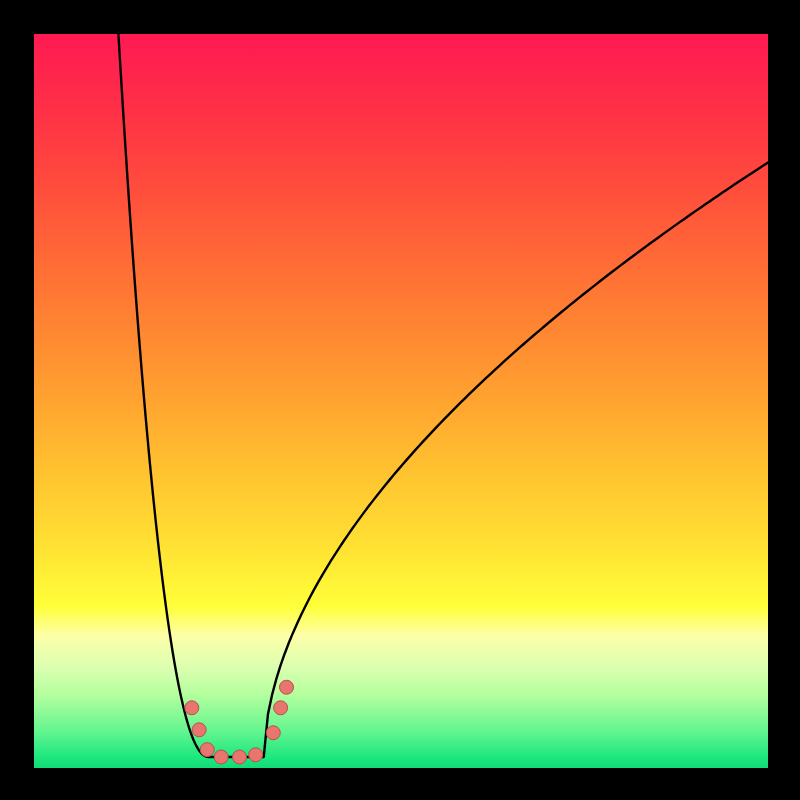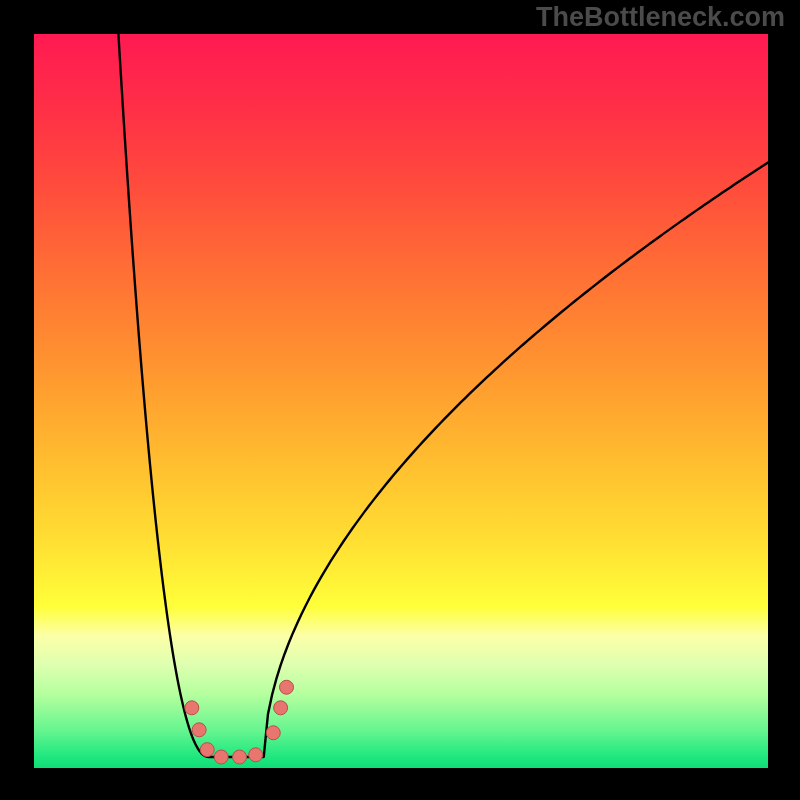--- a/index.html
+++ b/index.html
@@ -32,21 +32,20 @@
     position: absolute;
     left: 0;
     top: 0;
   }
 </style>
 </head>
 <body>
 
 <div class="frame">
 
-  <div class="watermark" style="color:#4b4b4b;font-size:27px;right:15px;top:2px">TheBottleneck.com</div>
 
   <div class="plot-area" style="left:34px;top:34px;width:734px;height:734px">
 
     <svg viewBox="0 0 734 734">
       <defs>
         <linearGradient id="bg-grad" x1="0" y1="0" x2="0" y2="1">
         <stop offset="0.00%" stop-color="#ff1a52"></stop>
             <stop offset="10.00%" stop-color="#ff2f47"></stop>
             <stop offset="20.00%" stop-color="#ff4a3d"></stop>
             <stop offset="32.00%" stop-color="#ff6e35"></stop>

